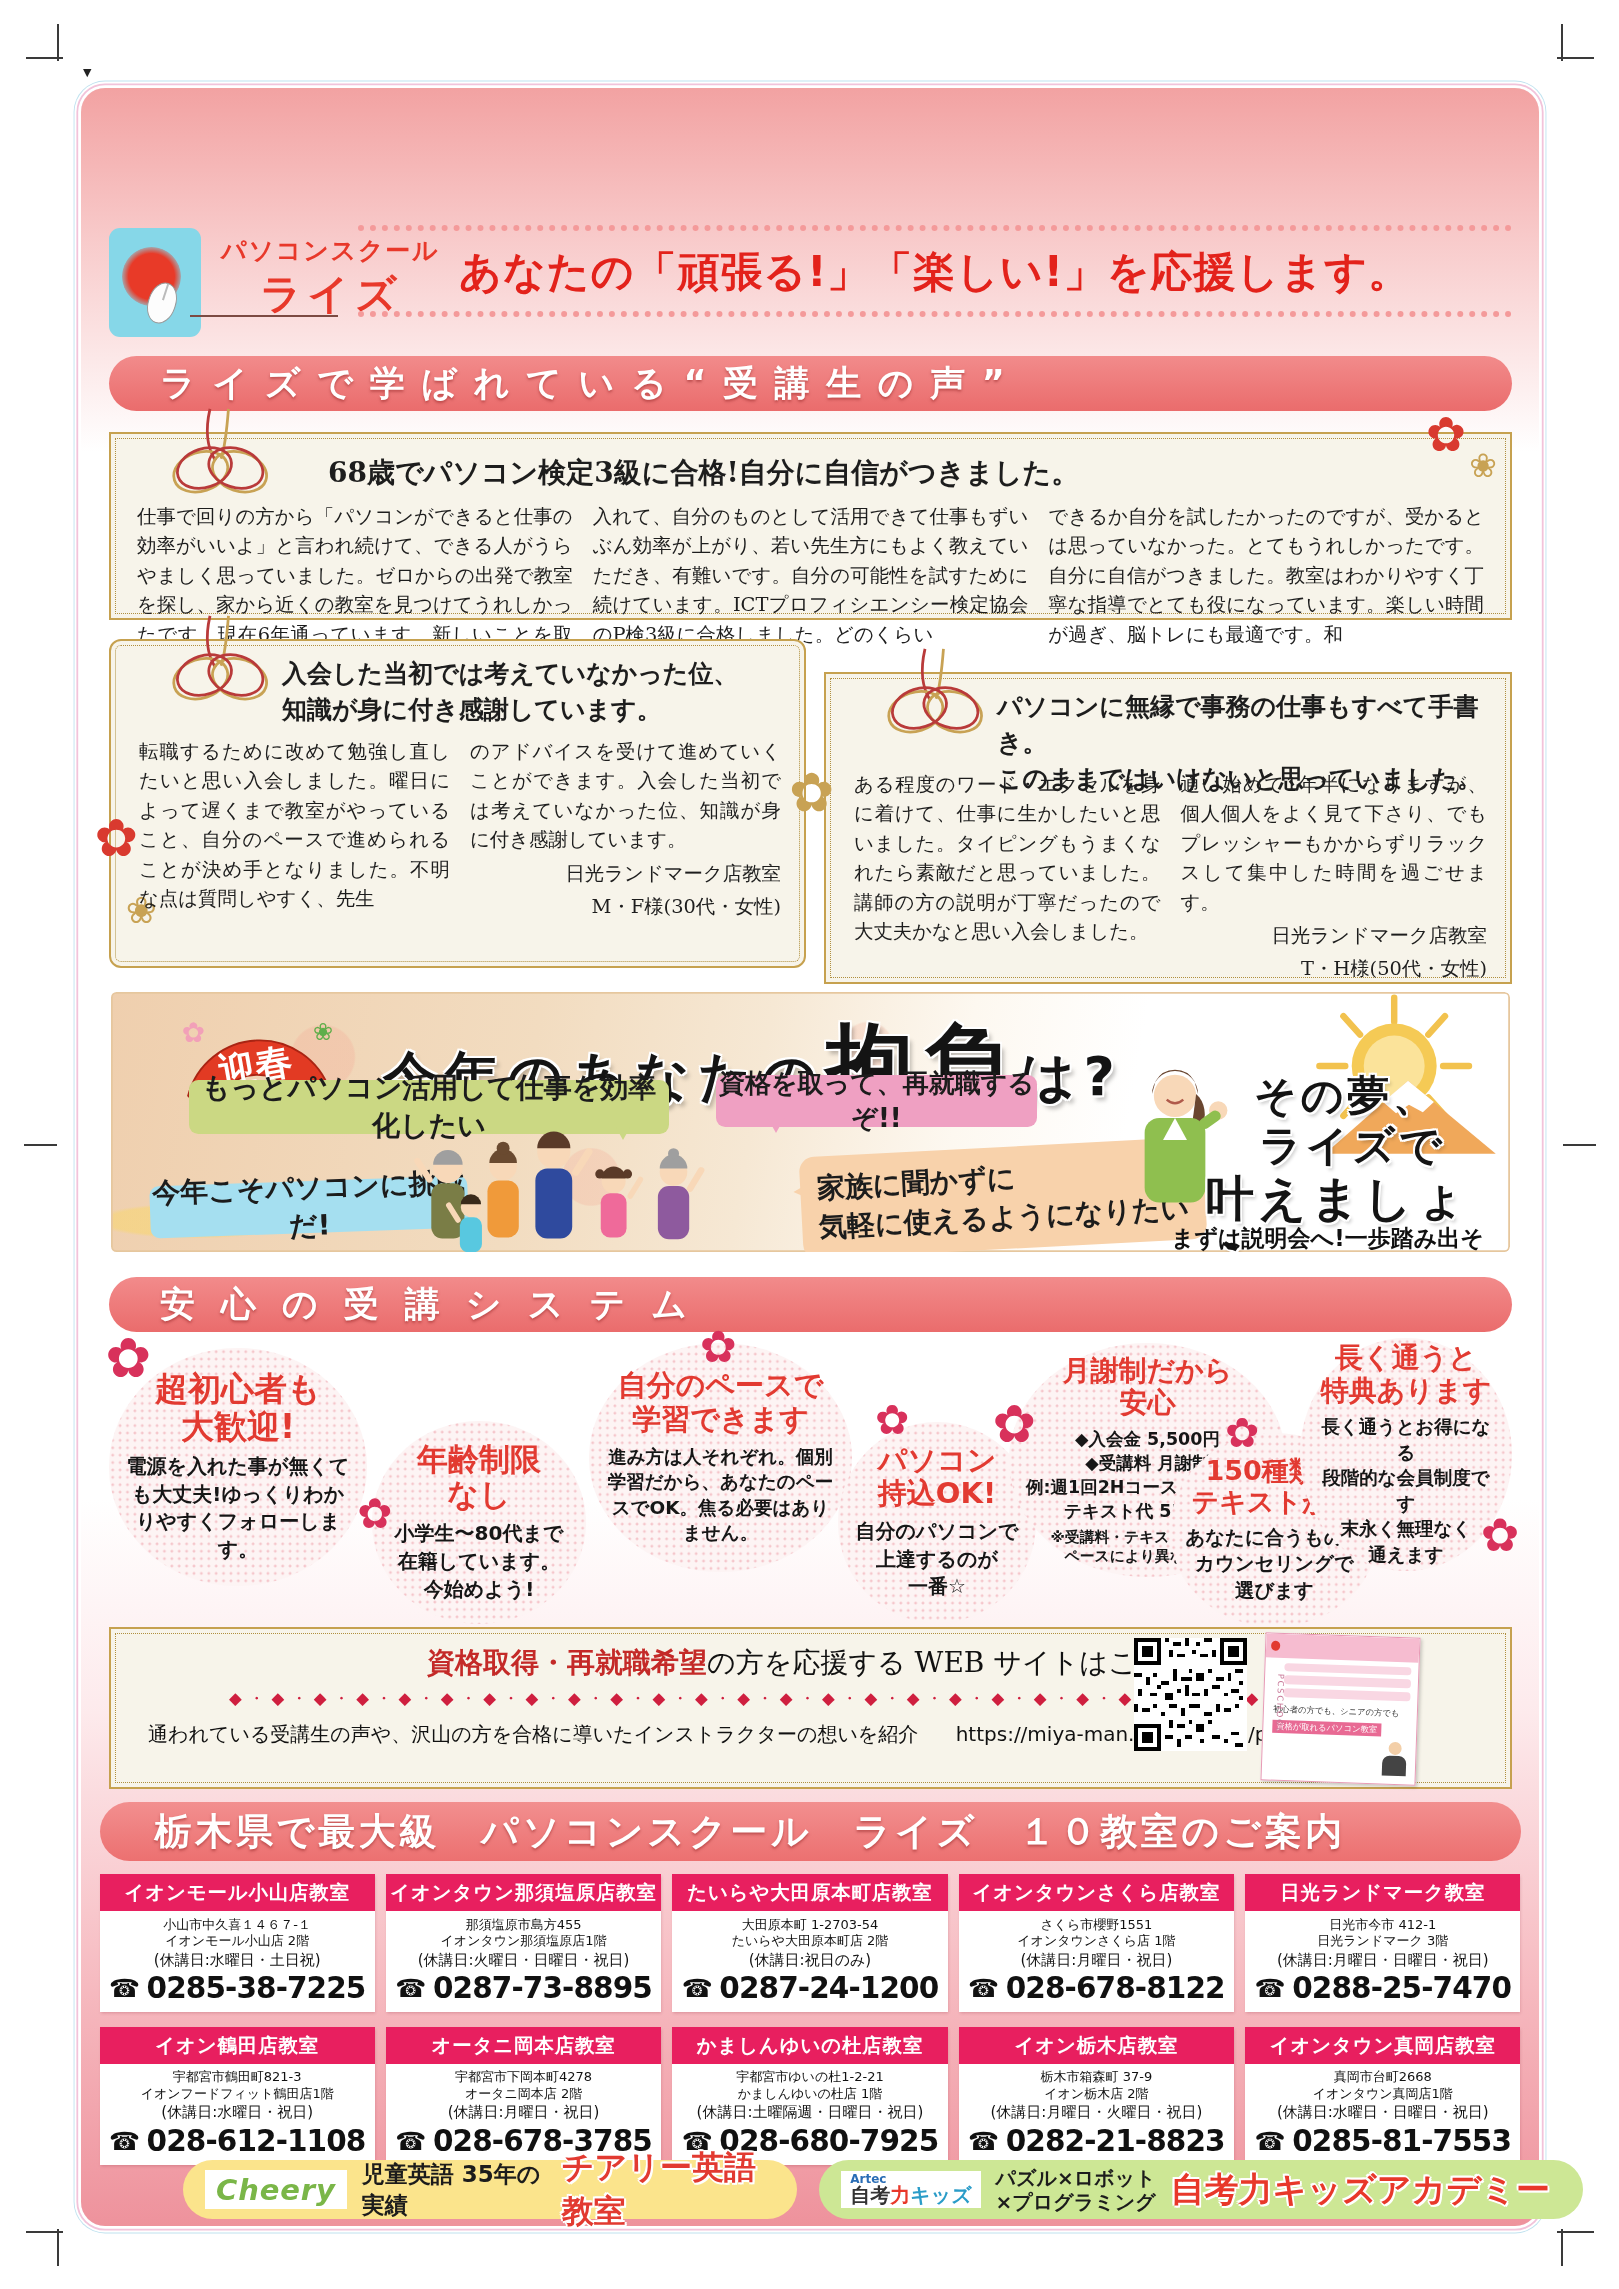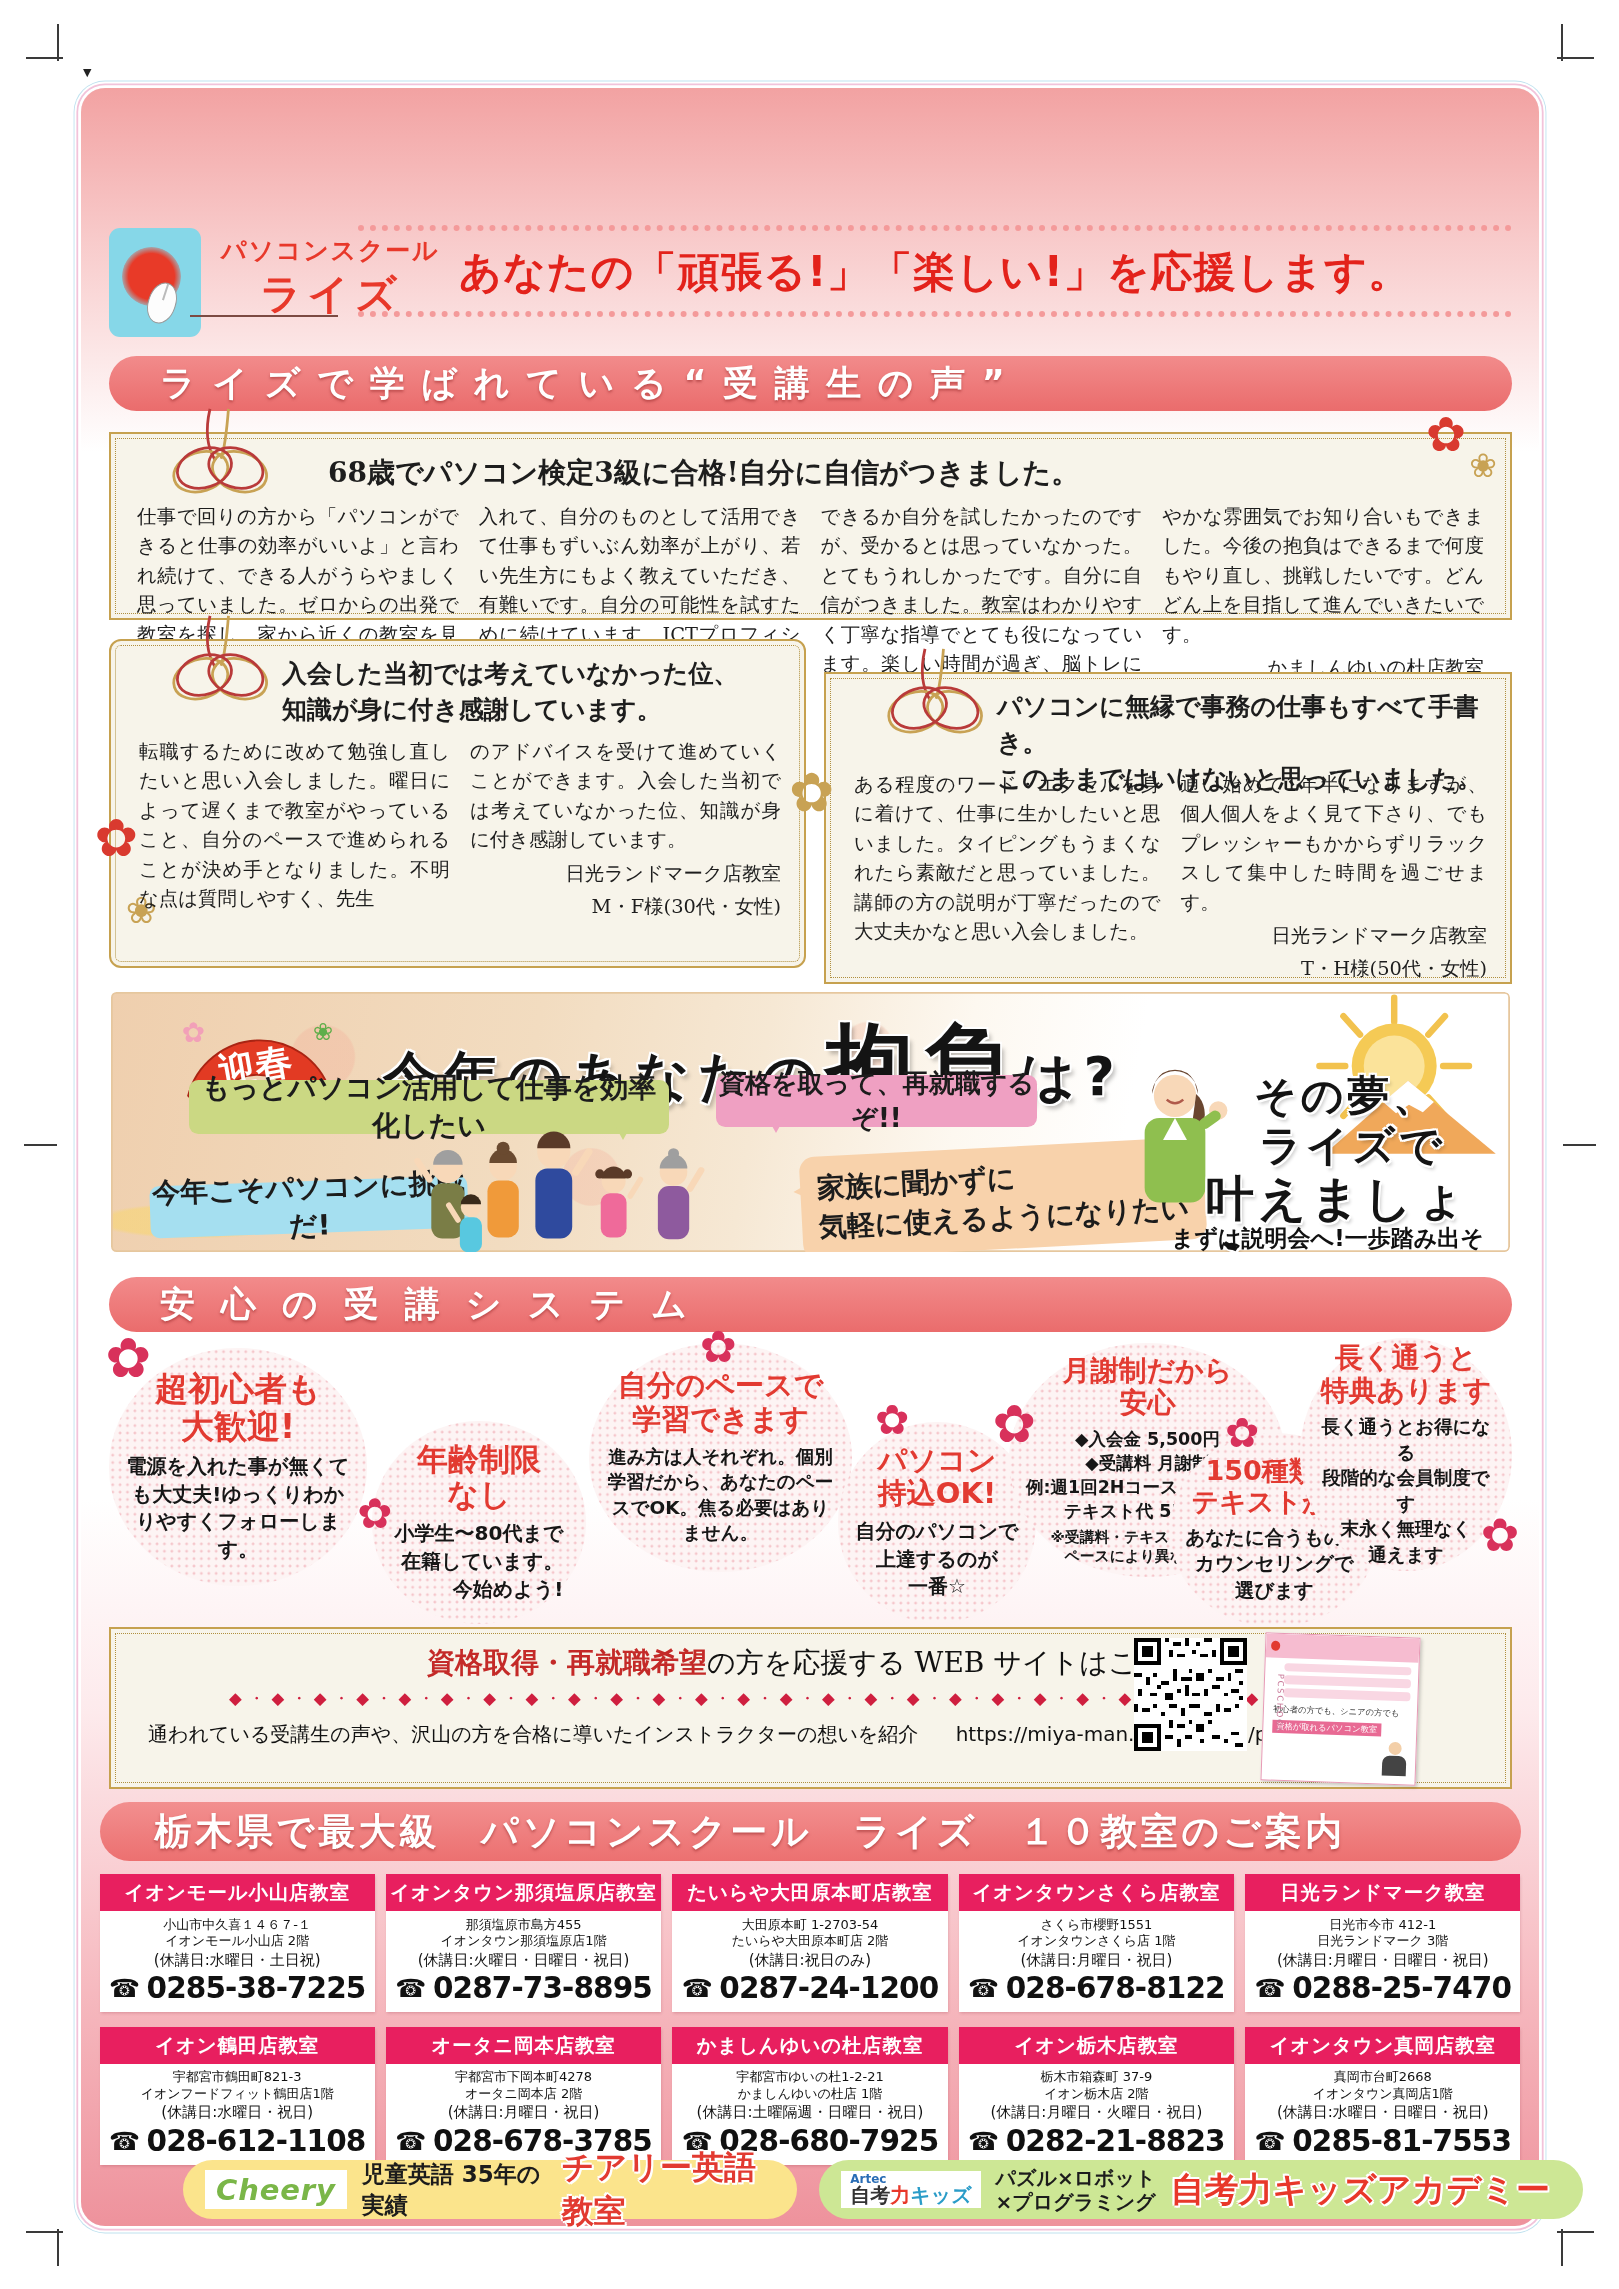--- a/index.html
+++ b/index.html
@@ -99,21 +99,21 @@
   .feat { position:absolute; border-radius:50%;
     background-color:#fdf4f4;
     background-image:radial-gradient(#f5c6cb 1.4px, rgba(0,0,0,0) 1.5px);
     background-size:7.4px 7.4px;
     display:flex; flex-direction:column; align-items:center; justify-content:center;
     text-align:center; padding:14.8px; }
   .feat-title { color:#e23a31; font-weight:900; white-space:pre-line; line-height:1.15; }
   .feat-body { color:#161616; margin-top:7.4px; white-space:pre-line; line-height:1.38; font-weight:600; }
   .feat-note { color:#161616; margin-top:3.7px; white-space:pre-line; line-height:1.3; font-size:14.8px; font-weight:600; }
   .f1 { left:0px; top:4.6px; width:258px; height:238px; } .f1 .feat-title{font-size:33px;} .f1 .feat-body{font-size:20px;}
-  .f2 { left:263px; top:78px; width:214px; height:203px; } .f2 .feat-title{font-size:31px;} .f2 .feat-body{font-size:20px;text-align:right;}
+  .f2 { left:263px; top:78px; width:214px; height:203px; } .f2 .feat-title{font-size:31px;} .f2 .feat-body{font-size:20px;}
   .f3 { left:480px; top:0px; width:263px; height:229px; } .f3 .feat-title{font-size:29px;} .f3 .feat-body{font-size:18.5px;}
   .f4 { left:729px; top:79px; width:198px; height:201px; } .f4 .feat-title{font-size:29px;} .f4 .feat-body{font-size:20px;}
   .f5 { left:900px; top:0px; width:277px; height:234px; } .f5 .feat-title{font-size:28px;} .f5 .feat-body{font-size:17.5px;}
   .f6 { left:1061px; top:90px; width:209px; height:194px; } .f6 .feat-title{font-size:27px;} .f6 .feat-body{font-size:19.4px;}
   .f7 { left:1191px; top:-4.6px; width:212px; height:233px; } .f7 .feat-title{font-size:28px;} .f7 .feat-body{font-size:18.5px;}
   .g-flower { position:absolute; color:#d8315b; line-height:1; }
   .g-gold { color:#c8a254; }
 
   
   .web-box { left:28px; top:1539px; width:1403px; height:162px; }
@@ -213,25 +213,20 @@
       <ellipse cx="46" cy="68" rx="30" ry="21" transform="rotate(-18 46 68)" stroke="#b93a3a" fill="none" stroke-width="3"></ellipse>
       <ellipse cx="80" cy="68" rx="30" ry="21" transform="rotate(18 80 68)" stroke="#b93a3a" fill="none" stroke-width="3"></ellipse>
     </svg>
     <div class="box-head b1-head">68歳でパソコン検定3級に合格!自分に自信がつきました。</div>
     <span class="deco" style="right:44px;top:-24px;font-size:48px;color:#d93a2f;">✿</span>
     <span class="deco g-gold" style="right:13px;top:14.8px;font-size:33px;">❀</span>
     <div class="cols b1-cols">
       <div class="col">仕事で回りの方から「パソコンができると仕事の効率がいいよ」と言われ続けて、できる人がうらやましく思っていました。ゼロからの出発で教室を探し、家から近くの教室を見つけてうれしかったです。現在6年通っています。新しいことを取り</div>
       <div class="col">入れて、自分のものとして活用できて仕事もずいぶん効率が上がり、若い先生方にもよく教えていただき、有難いです。自分の可能性を試すために続けています。ICTプロフィシエンシー検定協会のP検3級に合格しました。どのくらい</div>
       <div class="col">できるか自分を試したかったのですが、受かるとは思っていなかった。とてもうれしかったです。自分に自信がつきました。教室はわかりやすく丁寧な指導でとても役になっています。楽しい時間が過ぎ、脳トレにも最適です。和</div>
-      <div class="col">
-        <span>やかな雰囲気でお知り合いもできました。今後の抱負はできるまで何度もやり直し、挑戦したいです。どんどん上を目指して進んでいきたいです。</span>
-        <div class="sig">かましんゆいの杜店教室</div>
-        <div class="sig">石川様(68歳・女性)</div>
-      </div>
     </div>
   </div>
 
   <div class="tbox box2">
     <svg class="knot" width="120" height="102" viewBox="0 0 130 110">
       <path d="M52 4 C46 30,50 48,58 60" stroke="#b93a3a" stroke-width="3" fill="none"></path>
       <path d="M72 4 C70 30,68 46,64 58" stroke="#c8a254" stroke-width="3" fill="none"></path>
       <ellipse cx="42" cy="72" rx="30" ry="21" transform="rotate(-18 42 72)" stroke="#c8a254" fill="none" stroke-width="3"></ellipse>
       <ellipse cx="84" cy="72" rx="30" ry="21" transform="rotate(18 84 72)" stroke="#c8a254" fill="none" stroke-width="3"></ellipse>
       <ellipse cx="46" cy="68" rx="30" ry="21" transform="rotate(-18 46 68)" stroke="#b93a3a" fill="none" stroke-width="3"></ellipse>

